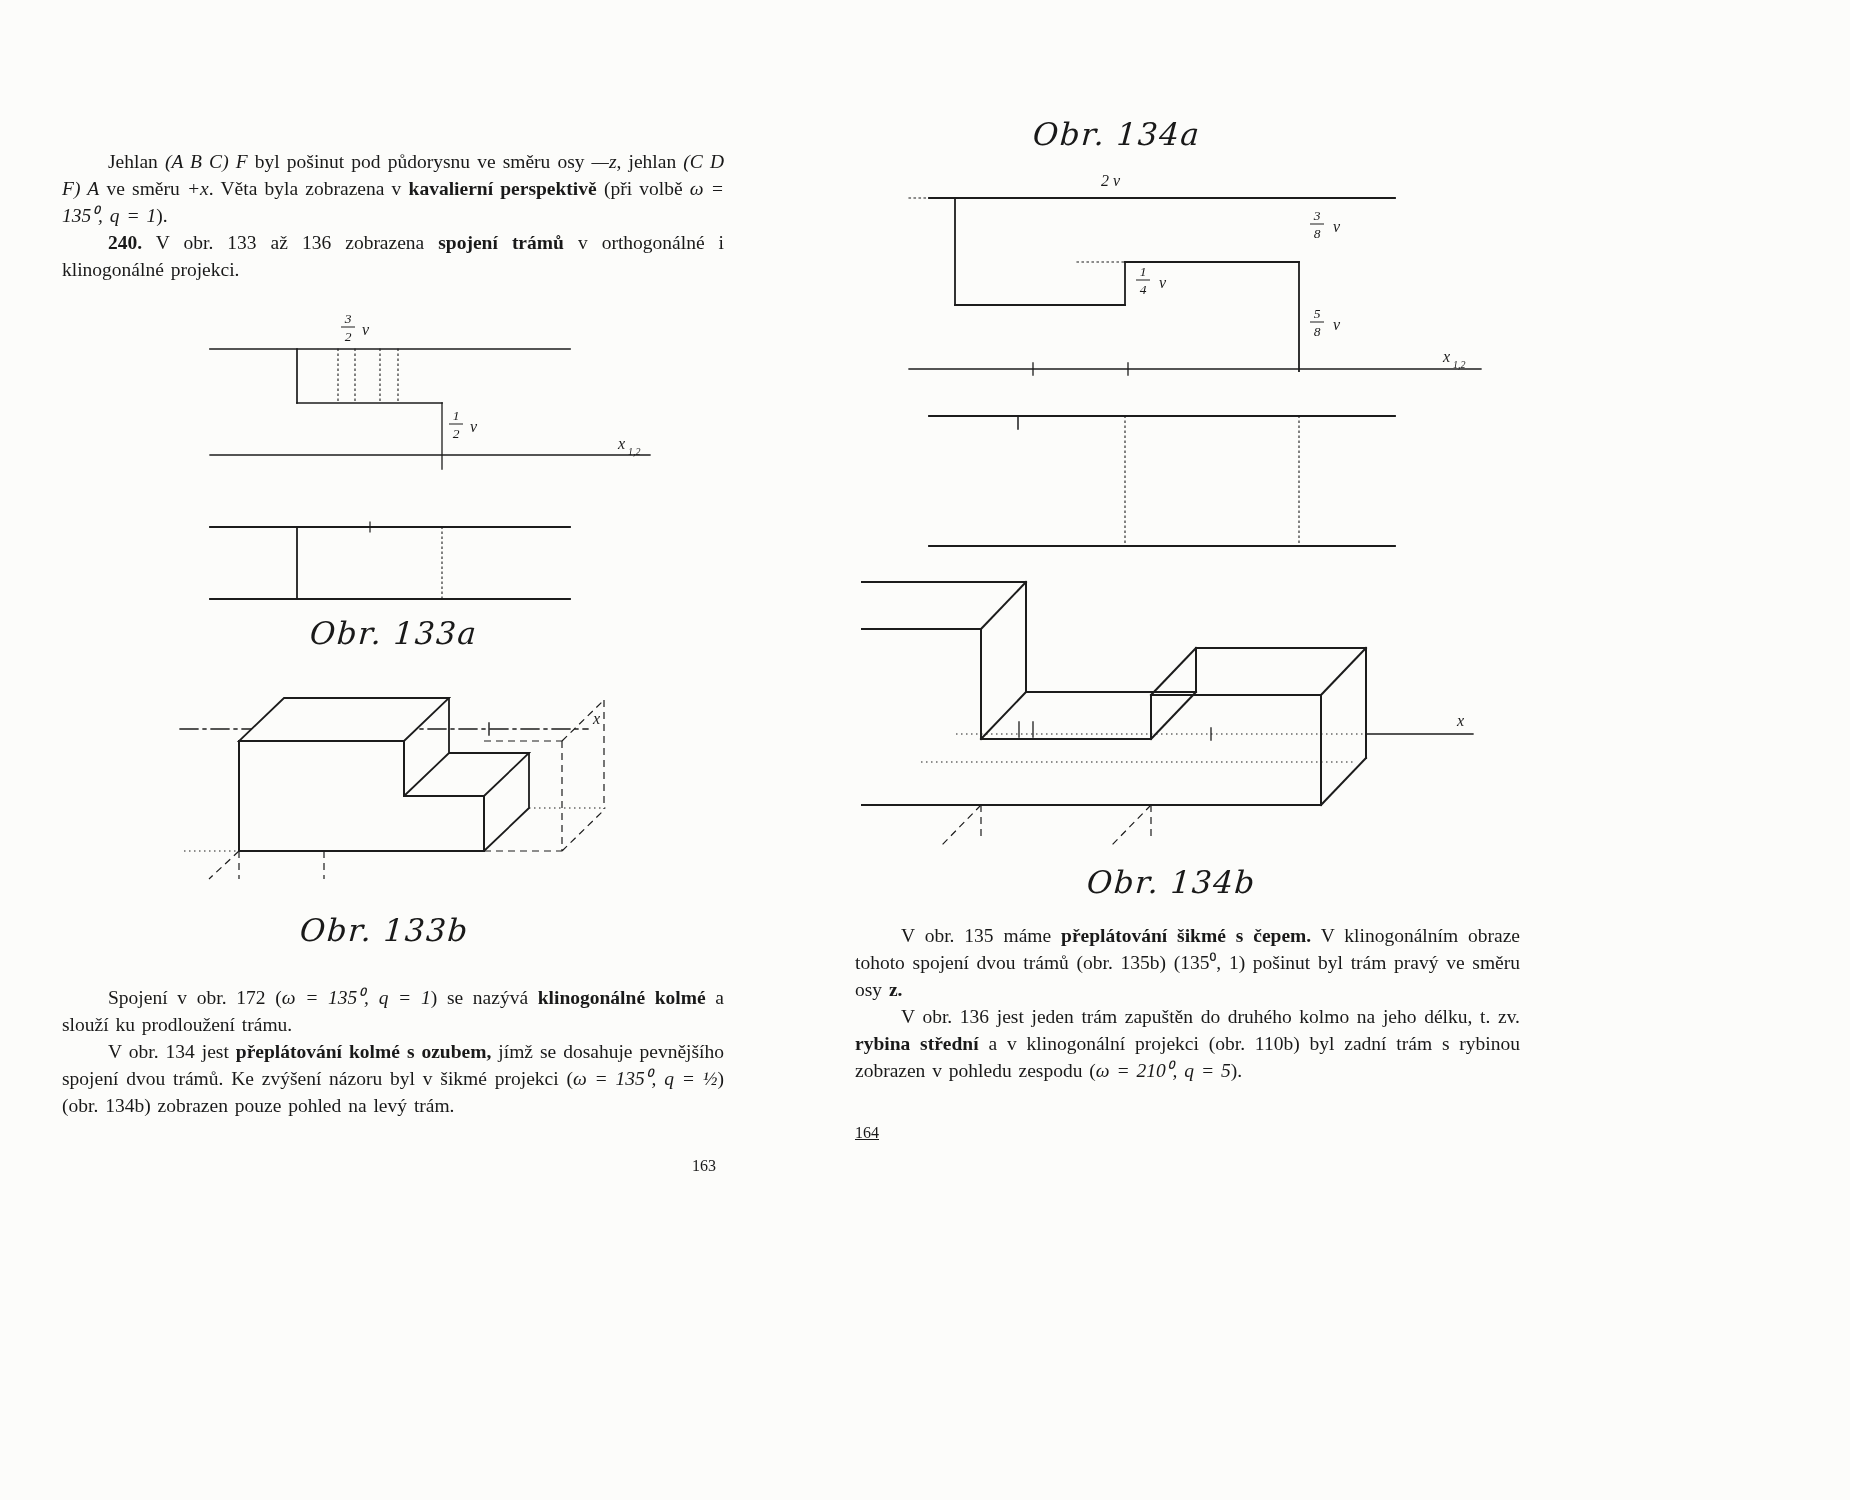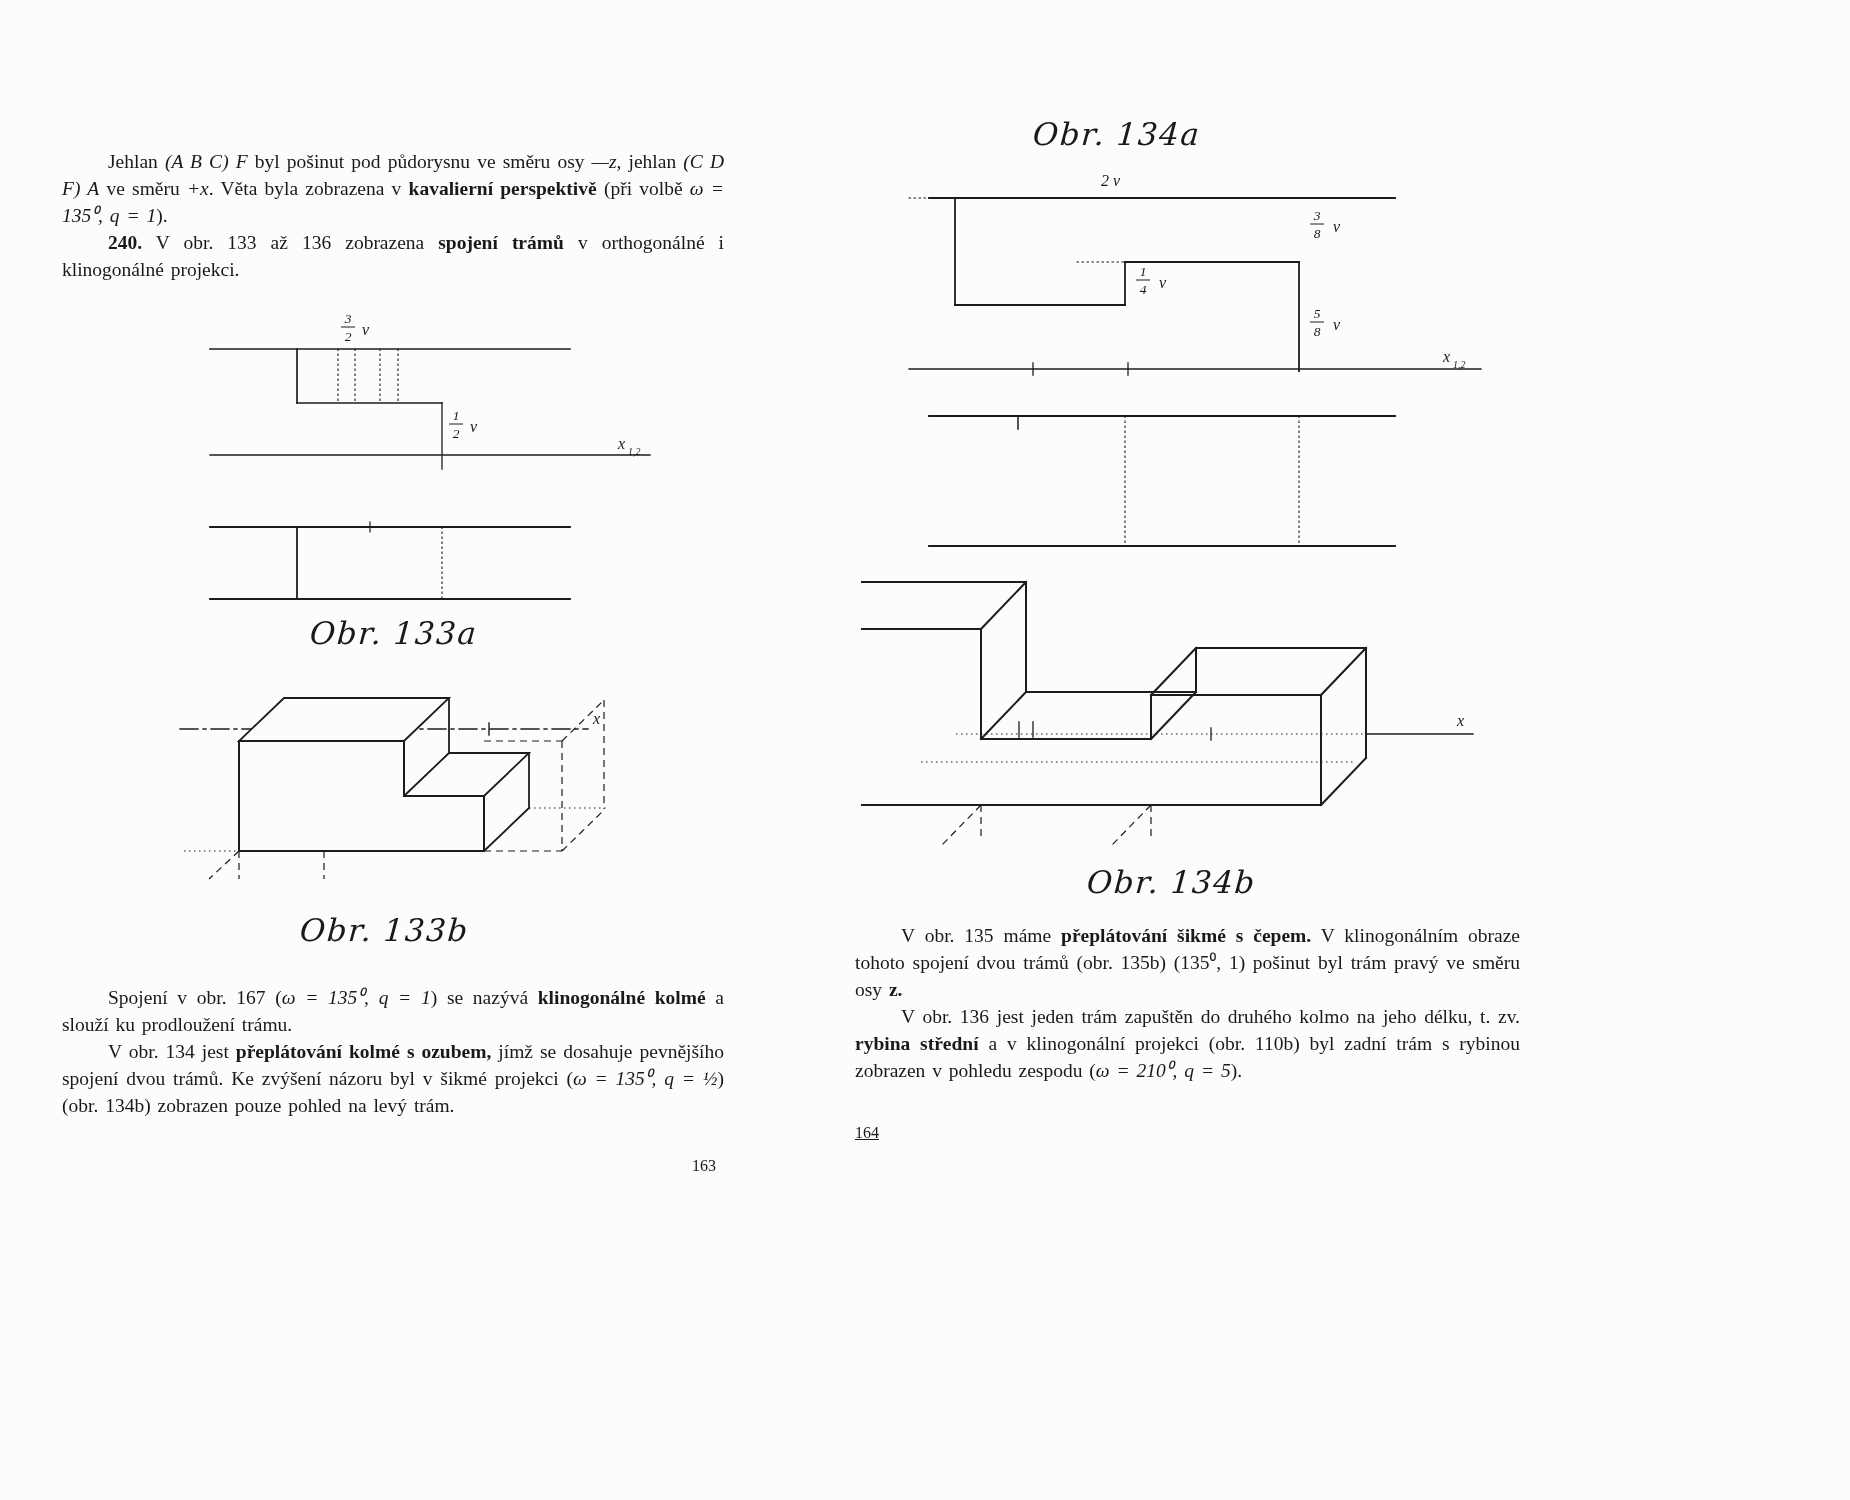--- a/index.html
+++ b/index.html
@@ -123,21 +123,21 @@
         <line x1="355" y1="129" x2="432" y2="129"></line>
       </g>
       <g>
         <text class="lbl" x="419" y="45">x</text>
       </g>
     </svg>
   </figure>
 
   <div class="caption" id="cap133b">Obr. 133b</div>
 
-  <p class="body-par" id="p-left-3"><span>Spojení v obr. 167 (</span><span class="i">ω = 135⁰, q = 1</span><span>) se nazývá </span><span class="b">klinogonálné kolmé</span><span> a slouží ku prodloužení trámu.</span></p>
+  <p class="body-par" id="p-left-3"><span>Spojení v obr. 172 (</span><span class="i">ω = 135⁰, q = 1</span><span>) se nazývá </span><span class="b">klinogonálné kolmé</span><span> a slouží ku prodloužení trámu.</span></p>
   <p class="body-par"><span>V obr. 134 jest </span><span class="b">přeplátování kolmé s ozubem,</span><span> jímž se dosahuje pevnějšího spojení dvou trámů. Ke zvýšení názoru byl v šikmé projekci (</span><span class="i">ω = 135⁰, q = ½</span><span>) (obr. 134b) zobrazen pouze pohled na levý trám.</span></p>
 
   <div class="pagenum" id="pagenum-left">163</div>
 </div>
 
 <div class="page" id="page-right">
 
   <div class="caption" id="cap134a">Obr. 134a</div>
 
   <figure id="fig134a">

